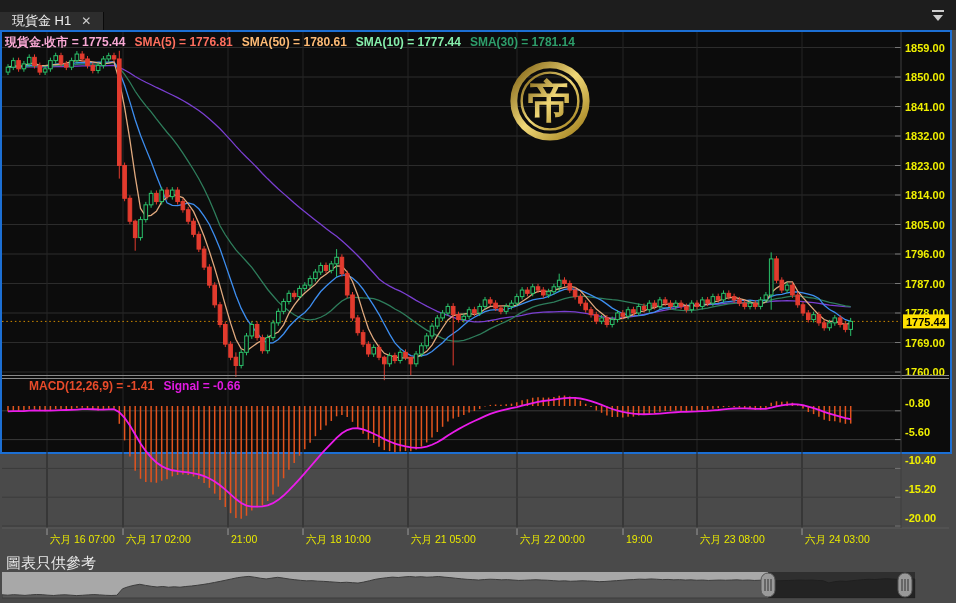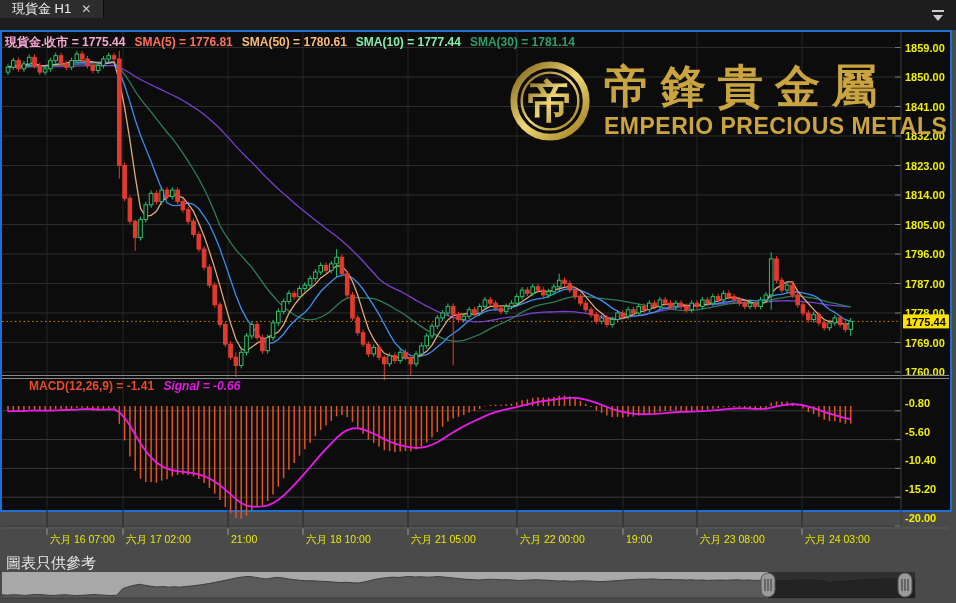--- a/index.html
+++ b/index.html
@@ -2,28 +2,28 @@
 <html><head>
 <meta charset="utf-8">
 <style>
   * { margin:0; padding:0; box-sizing:border-box; }
   html,body { width:956px; height:603px; background:#555; overflow:hidden;
               font-family:"Liberation Sans", sans-serif; }
   #app { position:relative; width:956px; height:603px; background:#4a4a4a; }
 
   
   #tabbar { position:absolute; left:0; top:0; width:956px; height:30px;
-            background:#1d1d1d; display:flex; align-items:flex-start; }
+            background:#1d1d1d; display:flex; align-items:flex-end; }
   .tab { background:#2d2d2d; color:#eee; font-size:13px; display:flex;
          align-items:center; padding:0 12px; gap:10px; border-right:1px solid #0a0a0a; }
   .tab-close { color:#cfcfcf; font-size:12px; cursor:pointer; }
   #tab-overflow { position:absolute; right:10px; top:7px; width:16px; height:16px; }
 
   
-  #window { position:absolute; left:0; top:30px; width:952px; height:482px;
+  #window { position:absolute; left:0; top:30px; width:952px; height:424px;
             border:2px solid #1c6fd4; background:#0c0c0c; }
   #chart-svg { position:absolute; left:0; top:0; z-index:1; }
 
   .overlay { position:absolute; z-index:2; white-space:nowrap; }
   #legend { left:5px; top:34px; font-size:12px; font-weight:bold; }
   #legend span { margin-right:9px; }
   #macd-label { left:5px; top:379px; font-size:12px; font-weight:bold; }
   #status-bar { left:6px; top:554px; font-size:15px; color:#e8e8e8; }
 
   
@@ -658,26 +658,22 @@
         <linearGradient id="gg" x1="0" y1="0" x2="1" y2="1">
           <stop offset="0" stop-color="#7d5f12"></stop>
           <stop offset="0.5" stop-color="#f0d878"></stop>
           <stop offset="1" stop-color="#9c7a16"></stop>
         </linearGradient>
       </defs>
       <circle cx="42" cy="46" r="37" fill="none" stroke="url(#gg)" stroke-width="7"></circle>
       <circle cx="42" cy="46" r="29" fill="none" stroke="url(#gg)" stroke-width="2.5"></circle>
       <text x="42" y="62" text-anchor="middle" font-size="46" font-weight="bold" font-family="DejaVu Serif, serif" fill="url(#gg)">帝</text>
     </svg>
-    <div>
-      <div id="logo-cjk">帝鋒貴金屬</div>
-      <div id="logo-en">EMPERIO PRECIOUS METALS</div>
-    </div>
   </div>
 
   <div id="macd-label" class="overlay">
     <span id="macd-val" style="color: rgb(232, 75, 42); padding-left: 24px;">MACD(12,26,9) = -1.41</span>
-    <span id="sig-val" style="color: rgb(224, 26, 224); margin-left: 6px; font-style: italic;">Signal = -0.66</span>
+    <span id="sig-val" style="color: rgb(224, 26, 224); margin-left: 6px;">Signal = -0.66</span>
   </div>
 
   <div id="status-bar" class="overlay">圖表只供參考</div>
 
 </div>
 
 </body></html>

